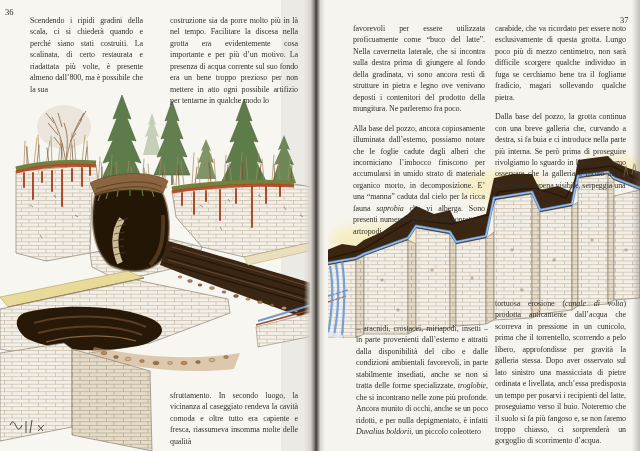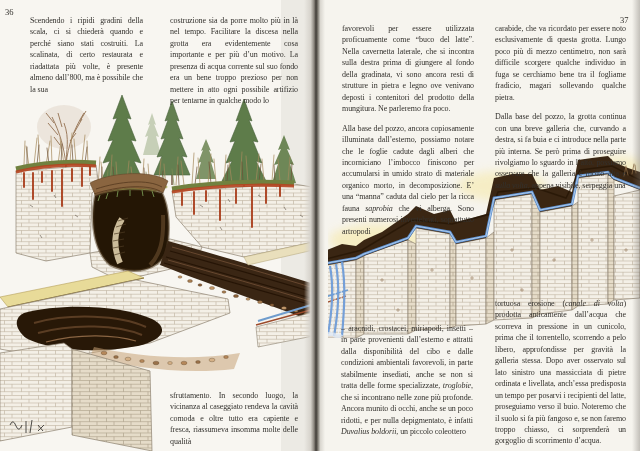--- a/index.html
+++ b/index.html
@@ -160,29 +160,29 @@
         <ellipse cx="226" cy="262" rx="2.4" ry="1.5" fill="#b5875a"></ellipse>
     </g>
     <polygon points="0,258 64,248 72,254 72,332 0,346" fill="url(#bkL)" stroke="#8c8170" stroke-width=".7"></polygon>
     <polygon points="72,254 150,276 152,356 72,340" fill="url(#bkLd)" stroke="#8c8170" stroke-width=".7"></polygon>
     <path d="M10,330 q3,-7 6,1 q3,7 6,-1 M26,326 l0,12 M32,325 l-2,13 M38,330 l5,6 M38,336 l6,-6" stroke="#4c4a46" stroke-width="1" fill="none"></path>
   </svg>
 </div>
 
 <div class="page" id="right-page">
   <div class="pn" style="left:298px;top:15px">37</div>
-  <div class="tb" style="left:12px;top:15px;width:148px">
+  <div class="tb" style="left:23px;top:15px;width:148px">
       <div class="para"><span>favorevoli per essere utilizzata proficuamente come “buco del latte”. Nella cavernetta laterale, che si incontra sulla destra prima di giungere al fondo della gradinata, vi sono ancora resti di strutture in pietra e legno ove venivano deposti i contenitori del prodotto della mungitura. Ne parleremo fra poco.</span></div>
       <div class="para"><span>Alla base del pozzo, ancora copiosamente illuminata dall’esterno, possiamo notare che le foglie cadute dagli alberi che incorniciano l’imbocco finiscono per accumularsi in umido strato di materiale organico morto, in decomposizione. E’ una “manna” caduta dal cielo per la ricca fauna </span><em>saprobia</em><span> che vi alberga. Sono presenti numerosi invertebrati, soprattutto artropodi</span></div>
     </div>
   <div class="tb" style="left:165px;top:15px;width:147px">
       <div class="para"><span>carabide, che va ricordato per essere noto esclusivamente di questa grotta. Lungo poco più di mezzo centimetro, non sarà difficile scorgere qualche individuo in fuga se cerchiamo bene tra il fogliame fradicio, magari sollevando qualche pietra.</span></div>
       <div class="para"><span>Dalla base del pozzo, la grotta continua con una breve galleria che, curvando a destra, si fa buia e ci introduce nella parte più interna. Se però prima di proseguire rivolgiamo lo sguardo in l’alto, possiamo osservare che la galleria è molto alta e </span><em>sulla volta</em><span>, appena visibile, serpeggia una</span></div>
     </div>
-  <div class="tb" style="left:11px;top:315px;width:148px">
+  <div class="tb" style="left:26px;top:315px;width:148px">
       <div class="para"><span>– aracnidi, crostacei, miriapodi, insetti – in parte provenienti dall’esterno  e attratti dalla disponibilità del cibo e dalle condizioni ambientali favorevoli, in parte stabilmente insediati, anche se non si tratta delle forme specializzate, </span><em>troglobie</em><span>, che si incontrano nelle zone più profonde. Ancora munito di occhi, anche se un poco ridotti, e per nulla depigmentato, è infatti </span><em>Duvalius boldorii</em><span>, un piccolo coleottero</span></div>
     </div>
   <div class="tb" style="left:165px;top:290px;width:147px">
       <div class="para"><span>tortuosa erosione (</span><em>canale di volta</em><span>) prodotta anticamente dall’acqua che scorreva in pressione in un cunicolo, prima che il torrentello, scorrendo a pelo libero, approfondisse per gravità la galleria stessa. Dopo aver osservato sul lato sinistro una massicciata di pietre ordinata e livellata, anch’essa predisposta un tempo per posarvi i recipienti del latte, proseguiamo verso il buio. Noteremo che il suolo si fa più fangoso e, se non faremo troppo chiasso, ci sorprenderà un gorgoglio di scorrimento d’acqua.</span></div>
     </div>
 
   <svg class="illus" style="left:0;top:148px" width="318" height="190" viewBox="0 0 318 190">
     <g>
       <ellipse cx="55" cy="92" rx="48" ry="16" fill="#f6ecbc" opacity=".85" filter="url(#blur1)"></ellipse>
       <ellipse cx="180" cy="38" rx="45" ry="15" fill="#f6ecbc" opacity=".8" filter="url(#blur1)"></ellipse>

